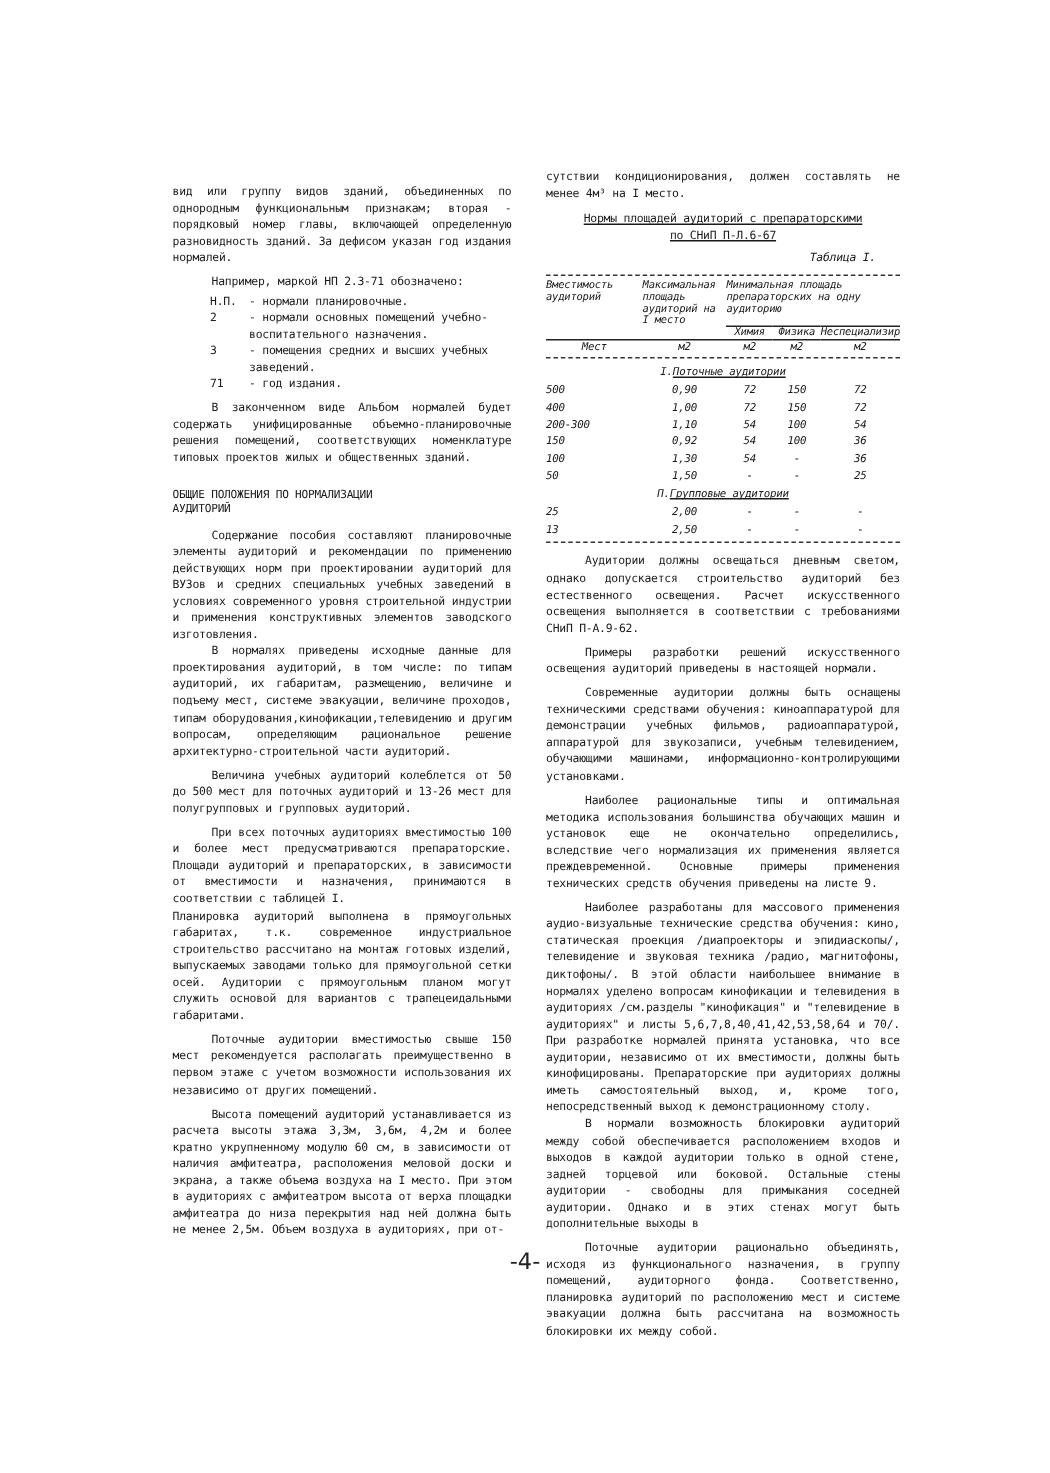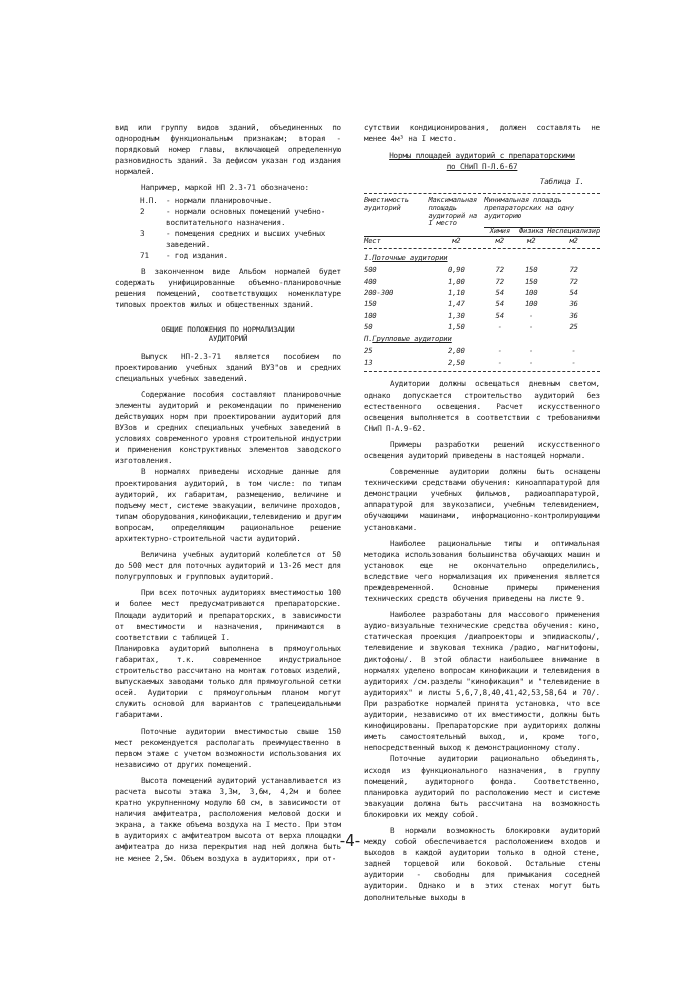--- a/index.html
+++ b/index.html
@@ -1,36 +1,36 @@
 <!DOCTYPE html>
 <html><head>
 <meta charset="utf-8">
 <style>
   html, body { margin: 0; padding: 0; background: #ffffff; }
   body { width: 700px; height: 982px; position: relative; overflow: hidden;
          font-family: "DejaVu Sans Mono", "Liberation Mono", monospace; color: #1a1a1a; }
   .col { position: absolute; font-size: 7.6px; line-height: 11.1px; letter-spacing: -0.15px; }
   .col-left { left: 115px; top: 122px; width: 226px; }
-  .col-right { left: 364px; top: 122px; width: 236px; }
+  .col-right { left: 364px; top: 112px; width: 236px; }
   .p { margin: 0 0 5px 0; text-align: justify; }
   .p.indent { text-indent: 26px; }
-  .heading { text-align: center; margin: 14px 0 8px 0; font-size: 7.4px; line-height: 9px; }
+  .heading { text-align: left; margin: 14px 0 8px 0; font-size: 7.4px; line-height: 9px; }
   .def { display: flex; margin-left: 25px; }
   .def .k { width: 26px; flex: none; }
   .def .v { flex: 1; }
   .caption { text-align: center; margin: 6px 0 2px 0; }
   .caption span { text-decoration: underline; margin-top: 40px; }
   .tnum { text-align: right; margin: 4px 16px 6px 0; font-style: italic; }
   .dash { border-top: 1.5px dashed #333; margin: 3px 0; height: 0; }
   table { border-collapse: collapse; width: 100%; font-size: 7.2px; line-height: 8.4px; font-style: italic; }
   td { padding: 0; vertical-align: top; }
   .hdr td { font-size: 7px; line-height: 7.6px; }
-  .units td { border-top: 1.2px solid #222; }
+  .units td { border-top: 1.2px solid #222; text-align: center; }
   .sub td.s { border-top: 1.2px solid #222; }
-  .sect td { text-align: left; padding: 2px 0; }
+  .sect td { text-align: center; padding: 2px 0; }
   .sect span { text-decoration: underline; }
   .row td { padding: 1.5px 0; }
   .c1 { width: 70px; } .c2 { width: 58px; text-align: center; margin-left: 47px; } .c3 { width: 34px; text-align: center; }
   .c4 { width: 34px; text-align: center; } .c5 { text-align: center; }
   .pagenum { position: absolute; left: 330px; top: 832px; width: 40px; text-align: center;
              font-family: "DejaVu Sans", sans-serif; font-size: 15px; color: #222; }
 </style>
 </head>
 <body>
 
@@ -51,21 +51,20 @@
   </div>
   <div class="def" style="margin-bottom:5px">
     <span class="k">71</span>
     <span class="v">- год издания.</span>
   </div>
   <p class="p indent">В законченном виде Альбом нормалей будет содержать унифицированные объемно-планировочные решения помещений, соответствующих номенклатуре типовых проектов жилых и общественных зданий.</p>
   <div class="heading">
     <div>ОБЩИЕ ПОЛОЖЕНИЯ ПО НОРМАЛИЗАЦИИ</div>
     <div>АУДИТОРИЙ</div>
   </div>
-  <p class="p indent">Выпуск НП-2.3-71 является пособием по проектированию учебных зданий ВУЗ"ов и средних специальных учебных заведений.</p>
   <p class="p indent" style="margin-bottom:0">Содержание пособия составляют планировочные элементы аудиторий и рекомендации по применению действующих норм при проектировании аудиторий для ВУЗов и средних специальных учебных заведений в условиях современного уровня строительной индустрии и применения конструктивных элементов заводского изготовления.</p>
   <p class="p indent">В нормалях приведены исходные данные для проектирования аудиторий, в том числе: по типам аудиторий, их габаритам, размещению, величине и подъему мест, системе эвакуации, величине проходов, типам оборудования,кинофикации,телевидению и другим вопросам, определяющим рациональное решение архитектурно-строительной части аудиторий.</p>
   <p class="p indent">Величина учебных аудиторий колеблется от 50 до 500 мест для поточных аудиторий и 13-26 мест для полугрупповых и групповых аудиторий.</p>
   <p class="p indent" style="margin-bottom:0">При всех поточных аудиториях вместимостью 100 и более мест предусматриваются препараторские. Площади аудиторий и препараторских, в зависимости от вместимости и назначения, принимаются в соответствии с таблицей I.</p>
   <p class="p">Планировка аудиторий выполнена в прямоугольных габаритах, т.к. современное индустриальное строительство рассчитано на монтаж готовых изделий, выпускаемых заводами только для прямоугольной сетки осей. Аудитории с прямоугольным планом могут служить основой для вариантов с трапецеидальными габаритами.</p>
   <p class="p indent">Поточные аудитории вместимостью свыше 150 мест рекомендуется располагать преимущественно в первом этаже с учетом возможности использования их независимо от других помещений.</p>
   <p class="p indent">Высота помещений аудиторий устанавливается из расчета высоты этажа 3,3м, 3,6м, 4,2м и более кратно укрупненному модулю 60 см, в зависимости от наличия амфитеатра, расположения меловой доски и экрана, а также объема воздуха на I место. При этом в аудиториях с амфитеатром высота от верха площадки амфитеатра до низа перекрытия над ней должна быть не менее 2,5м. Объем воздуха в аудиториях, при от-</p>
 </div>
 
 <div class="col col-right">
@@ -121,21 +120,21 @@
     </tr>
     <tr class="row">
       <td class="c1">200-300</td>
       <td class="c2">1,10</td>
       <td class="c3">54</td>
       <td class="c4">100</td>
       <td class="c5">54</td>
     </tr>
     <tr class="row">
       <td class="c1">150</td>
-      <td class="c2">1,47</td>
+      <td class="c2">0,92</td>
       <td class="c3">54</td>
       <td class="c4">100</td>
       <td class="c5">36</td>
     </tr>
     <tr class="row">
       <td class="c1">100</td>
       <td class="c2">1,30</td>
       <td class="c3">54</td>
       <td class="c4">-</td>
       <td class="c5">36</td>
@@ -165,17 +164,17 @@
       <td class="c5">-</td>
     </tr>
   </tbody>
     </table>
   <div class="dash" style="margin-bottom:6px"></div>
   <p class="p indent">Аудитории должны освещаться дневным светом, однако допускается строительство аудиторий без естественного освещения. Расчет искусственного освещения выполняется в соответствии с требованиями СНиП П-А.9-62.</p>
   <p class="p indent">Примеры разработки решений искусственного освещения аудиторий приведены в настоящей нормали.</p>
   <p class="p indent">Современные аудитории должны быть оснащены техническими средствами обучения: киноаппаратурой для демонстрации учебных фильмов, радиоаппаратурой, аппаратурой для звукозаписи, учебным телевидением, обучающими машинами, информационно-контролирующими установками.</p>
   <p class="p indent">Наиболее рациональные типы и оптимальная методика использования большинства обучающих машин и установок еще не окончательно определились, вследствие чего нормализация их применения является преждевременной. Основные примеры применения технических средств обучения приведены на листе 9.</p>
   <p class="p indent" style="margin-bottom:0">Наиболее разработаны для массового применения аудио-визуальные технические средства обучения: кино, статическая проекция /диапроекторы и эпидиаскопы/, телевидение и звуковая техника /радио, магнитофоны, диктофоны/. В этой области наибольшее внимание в нормалях уделено вопросам кинофикации и телевидения в аудиториях /см.разделы "кинофикация" и "телевидение в аудиториях" и листы 5,6,7,8,40,41,42,53,58,64 и 70/. При разработке нормалей принята установка, что все аудитории, независимо от их вместимости, должны быть кинофицированы. Препараторские при аудиториях должны иметь самостоятельный выход, и, кроме того, непосредственный выход к демонстрационному столу.</p>
+  <p class="p indent">В нормали возможность блокировки аудиторий между собой обеспечивается расположением входов и выходов в каждой аудитории только в одной стене, задней торцевой или боковой. Остальные стены аудитории - свободны для примыкания соседней аудитории. Однако и в этих стенах могут быть дополнительные выходы в</p>
   <p class="p indent">Поточные аудитории рационально объединять, исходя из функционального назначения, в группу помещений, аудиторного фонда. Соответственно, планировка аудиторий по расположению мест и системе эвакуации должна быть рассчитана на возможность блокировки их между собой.</p>
-  <p class="p indent">В нормали возможность блокировки аудиторий между собой обеспечивается расположением входов и выходов в каждой аудитории только в одной стене, задней торцевой или боковой. Остальные стены аудитории - свободны для примыкания соседней аудитории. Однако и в этих стенах могут быть дополнительные выходы в</p>
 </div>
 
 <div class="pagenum">-4-</div>
 
 </body></html>

